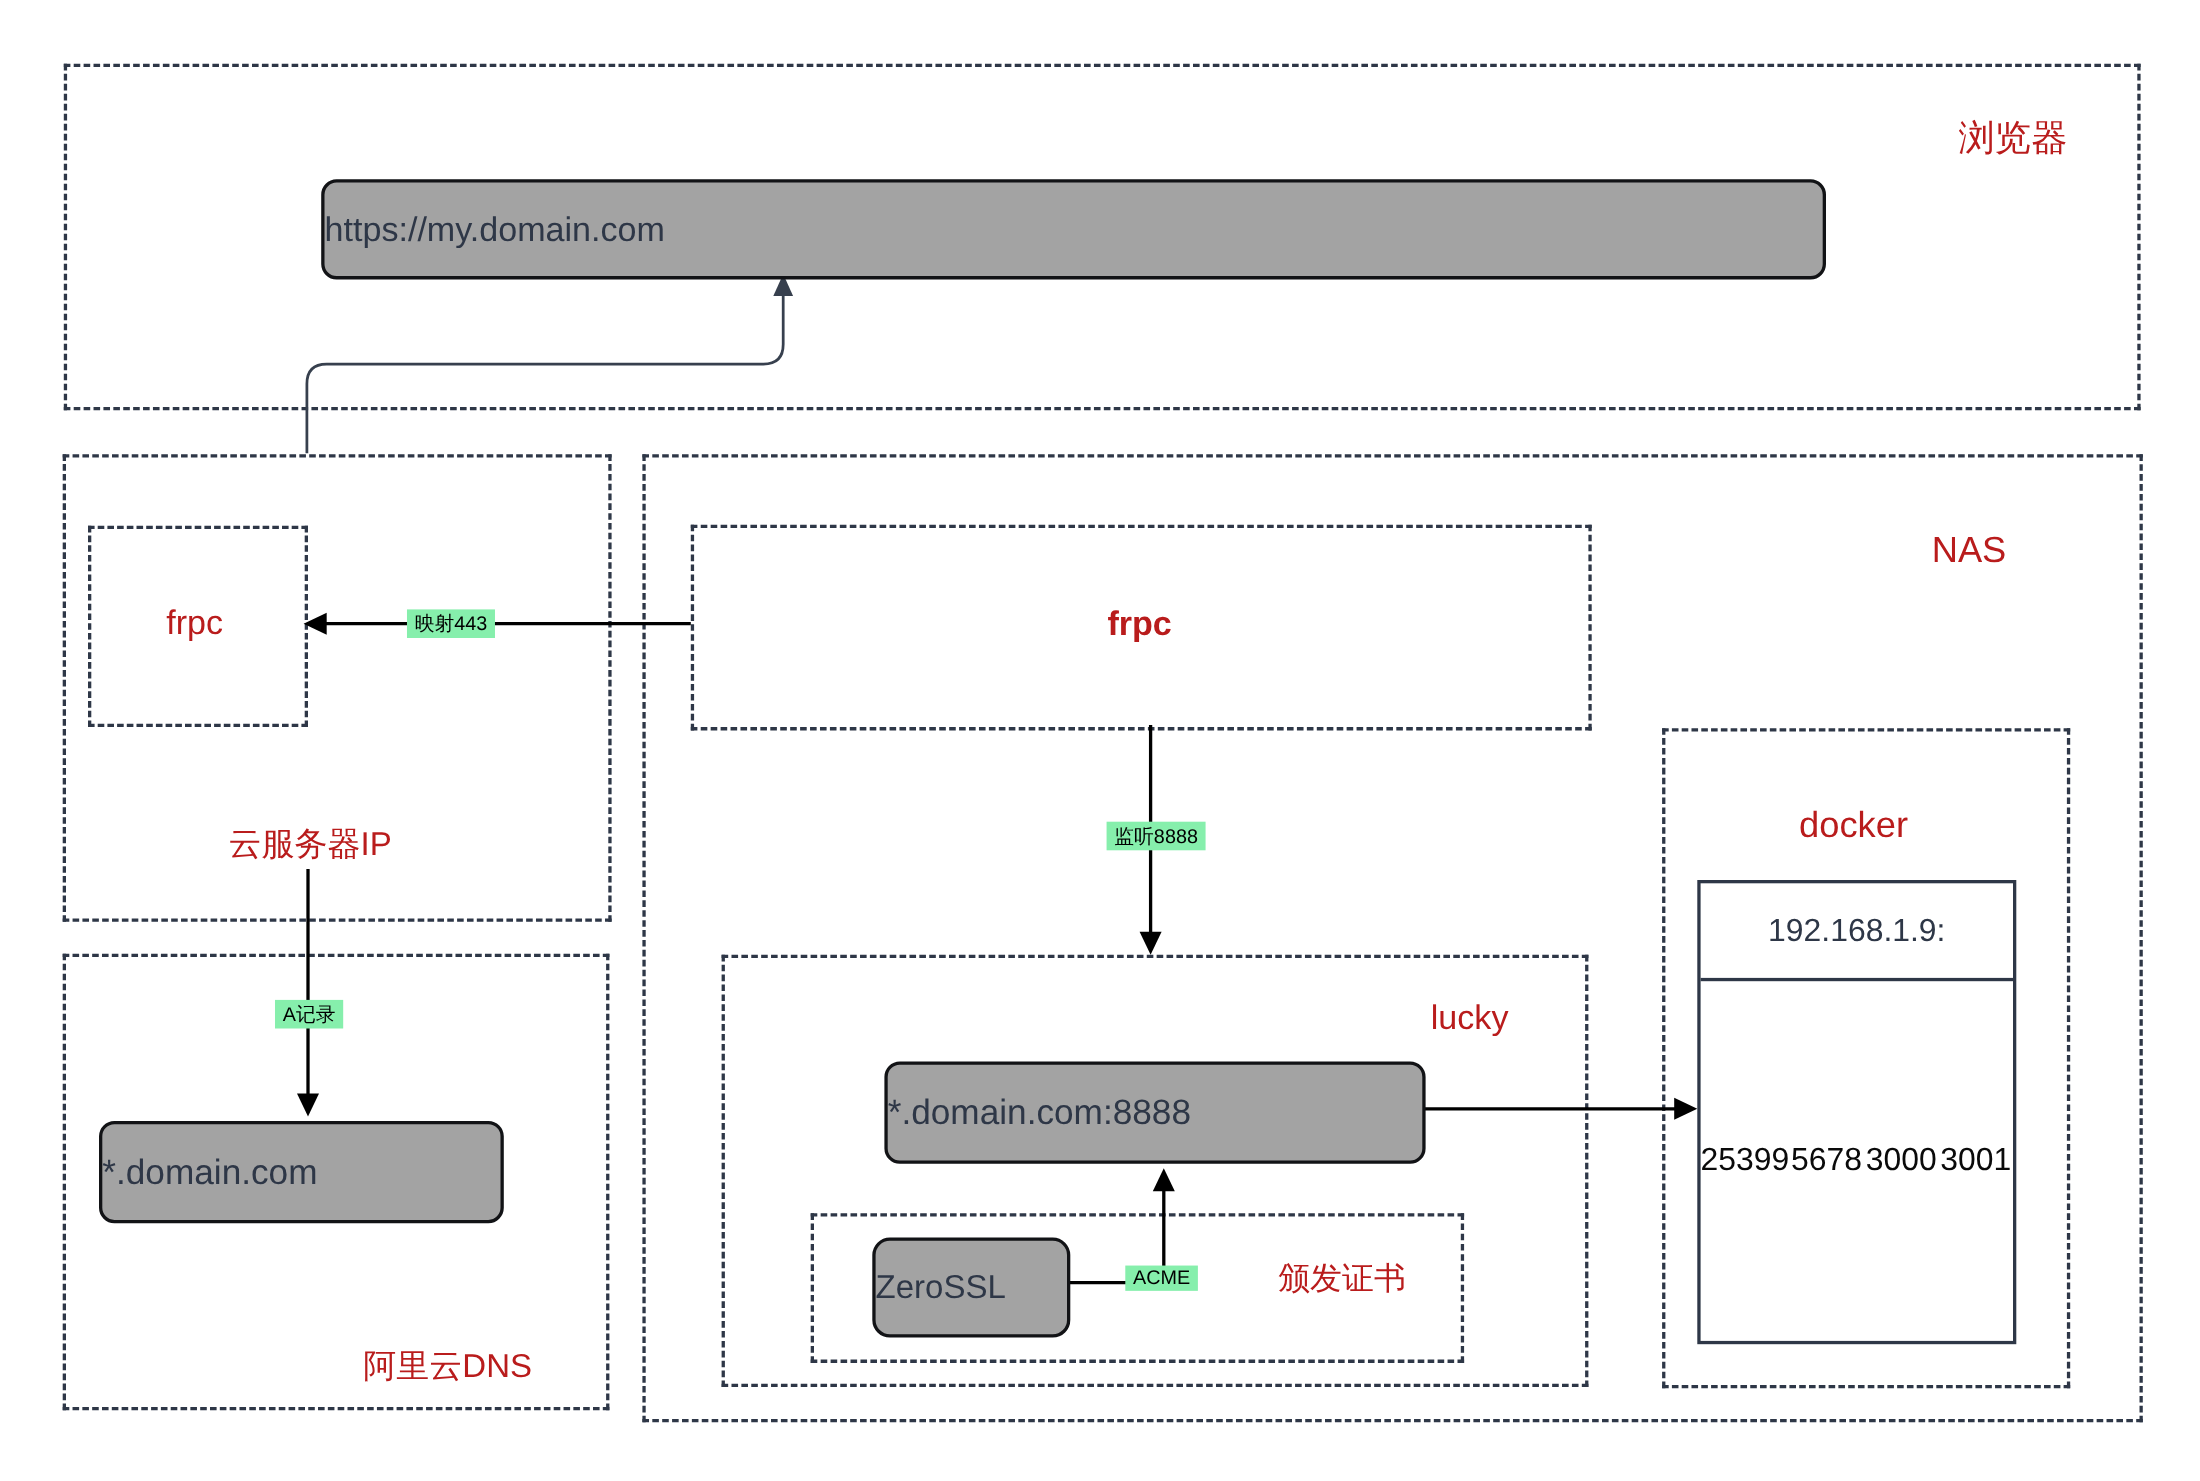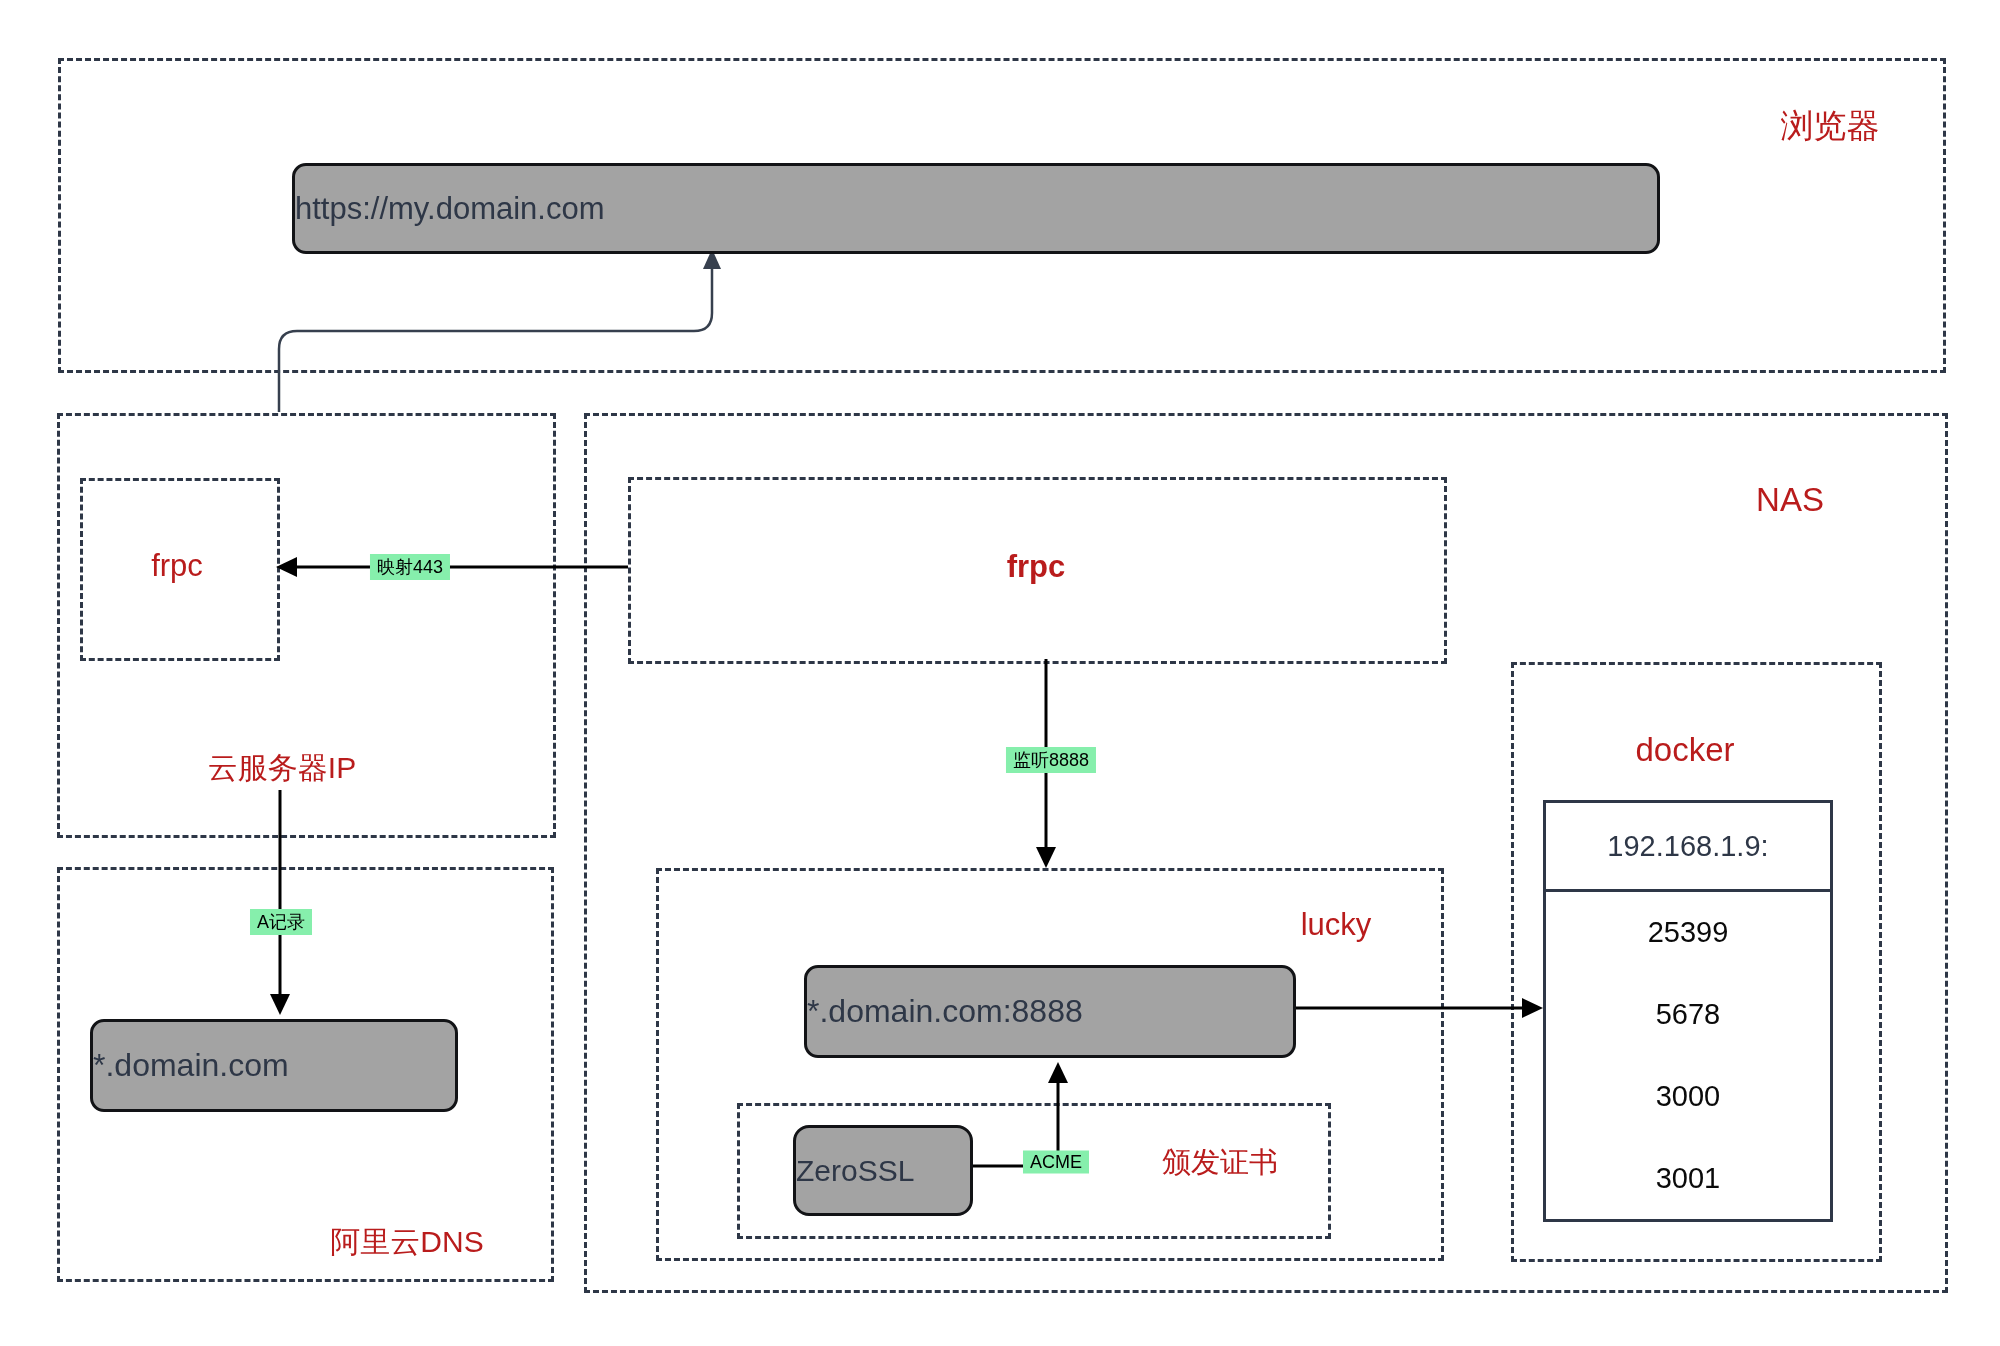--- a/index.html
+++ b/index.html
@@ -22,21 +22,21 @@
   svg.overlay{position:absolute;left:0;top:0;z-index:5;}
   
   .ptable{
     position:absolute;left:1543px;top:800px;width:284px;height:416px;
     border:3px solid #2e3747;background:#fff;display:flex;flex-direction:column;z-index:6;
   }
   .ptable .phead{
     height:86px;flex:0 0 auto;border-bottom:3px solid #2e3747;
     display:flex;align-items:center;justify-content:center;font-size:29px;color:#2e3747;
   }
-  .ptable .pbody{flex:1;display:flex;flex-direction:column;}
+  .ptable .pbody{flex:1;display:flex;flex-direction:row;}
   .ptable .prow{
     flex:1;display:flex;align-items:center;justify-content:center;
     font-size:29px;color:#0a0a0a;
   }
 </style>
 </head>
 <body>
 
 <div id="stage">
 

